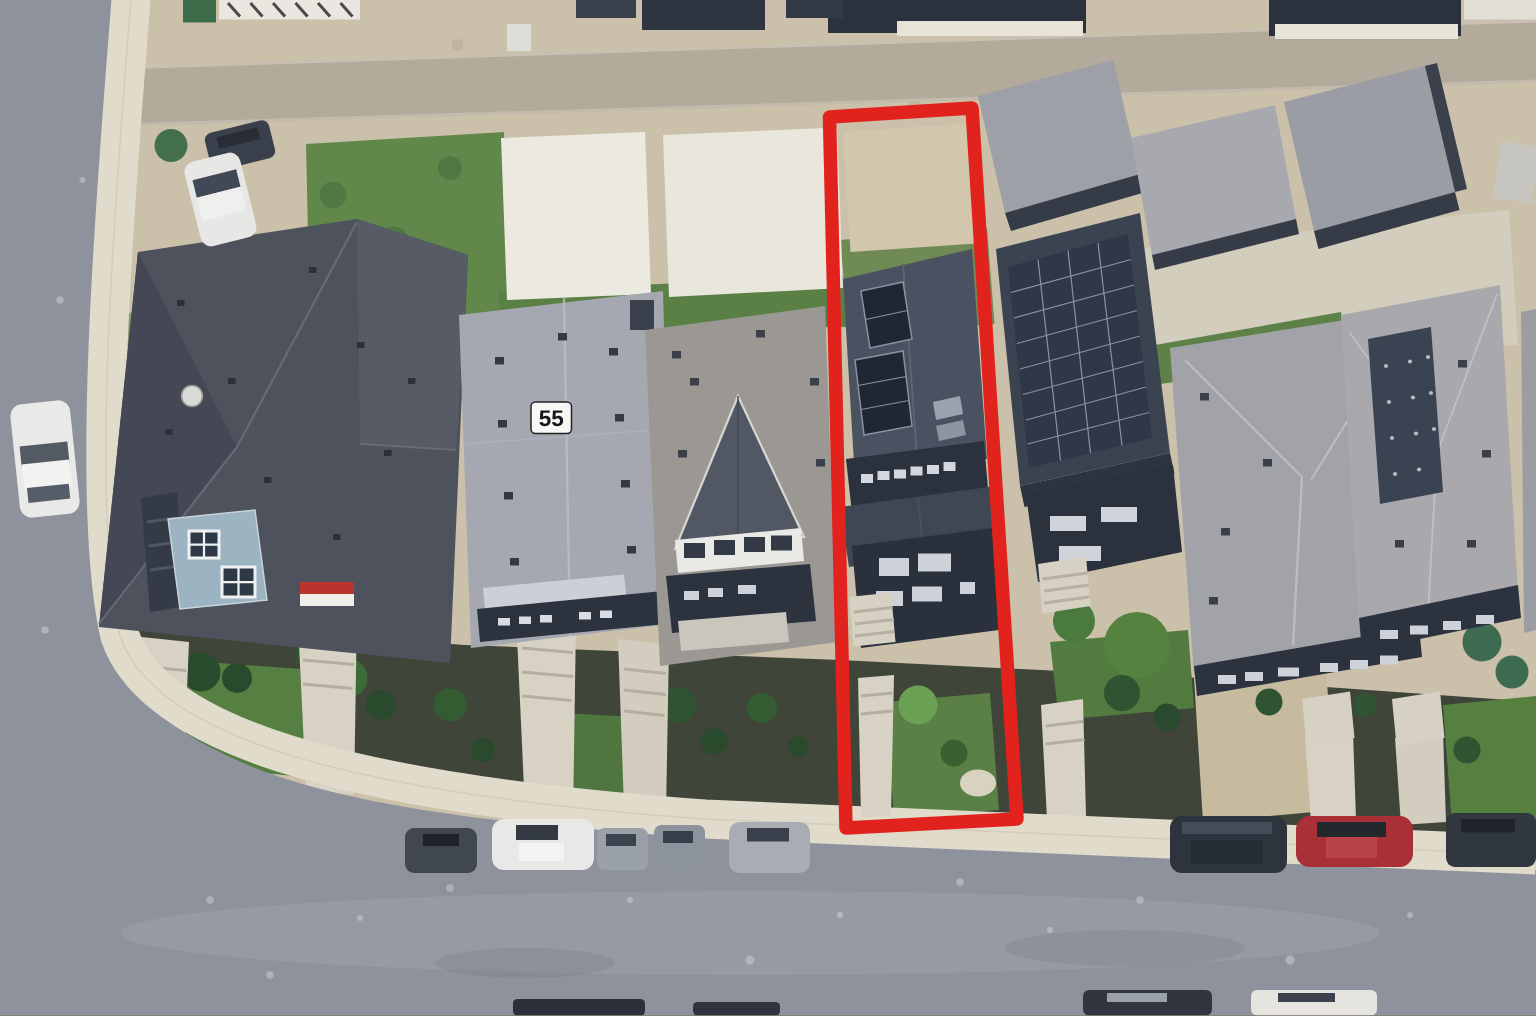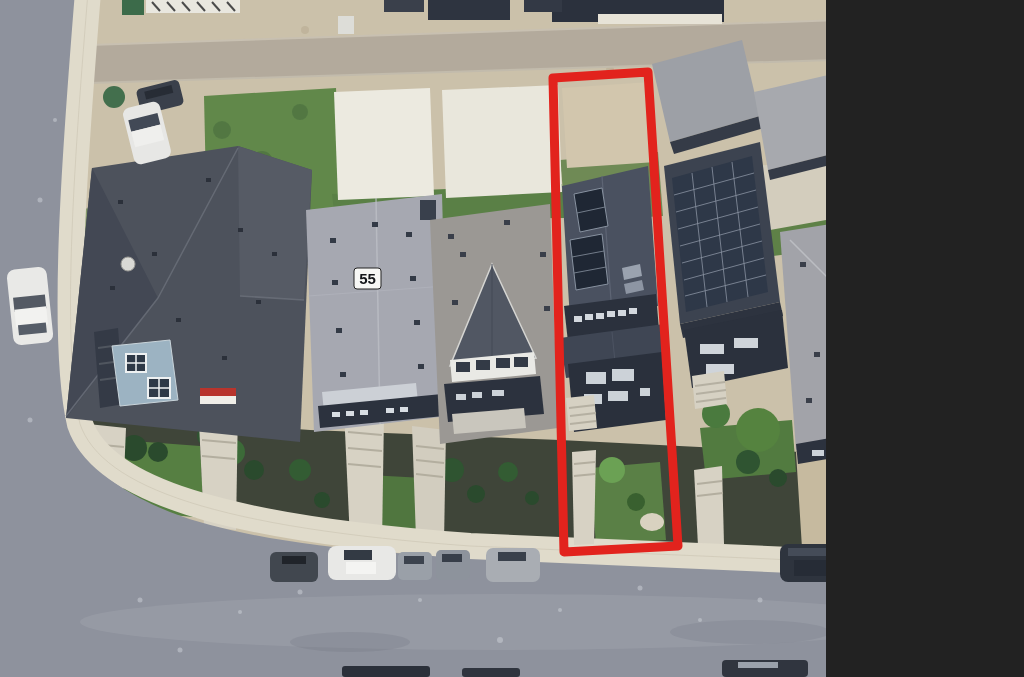--- a/index.html
+++ b/index.html
@@ -1,16 +1,16 @@
 <!DOCTYPE html>
 <html><head>
 <meta charset="utf-8">
 <style>
   html,body{margin:0;padding:0;background:#222;}
-  .stage{position:relative;width:826px;height:677px;overflow:hidden;background:#fef9c3;font-family:"Liberation Sans",sans-serif;}
+  .stage{position:relative;width:1024px;height:677px;overflow:hidden;background:#fef9c3;font-family:"Liberation Sans",sans-serif;}
   svg{display:block}
   text.addr{font-family:"Liberation Sans",sans-serif;font-weight:bold;font-size:15px;fill:#14161a;}
 </style>
 </head>
 <body>
 
 <div class="stage">
 <svg width="1024" height="677" viewBox="0 0 1024 677">
 
   <g>

